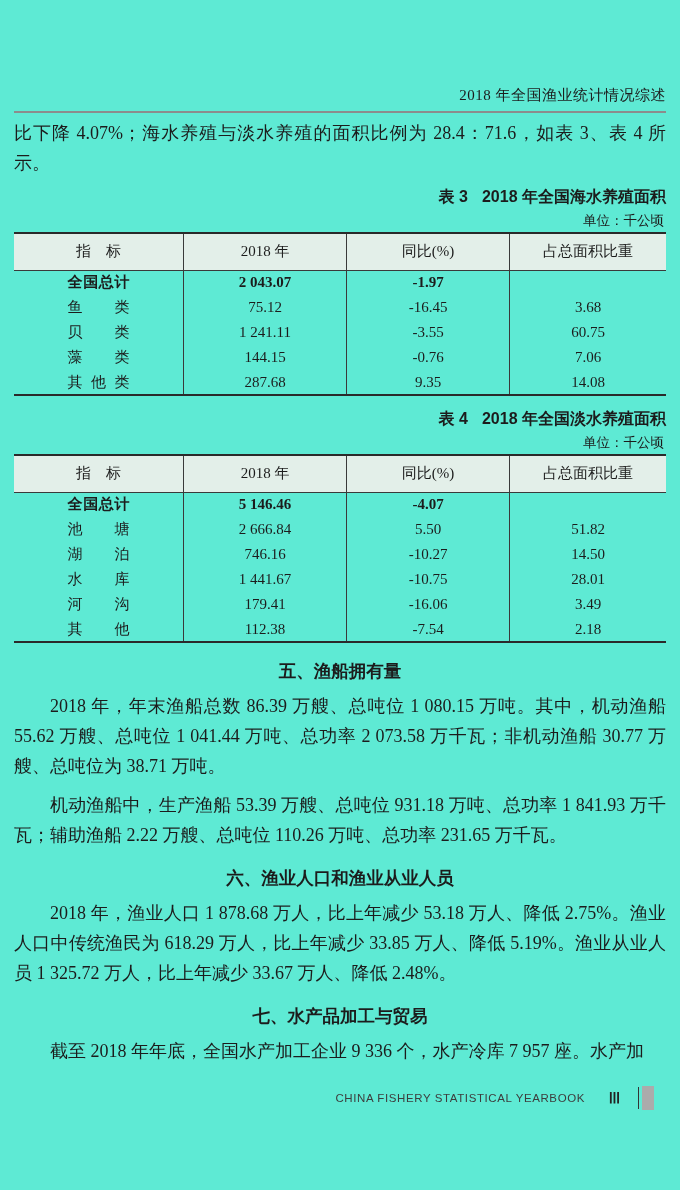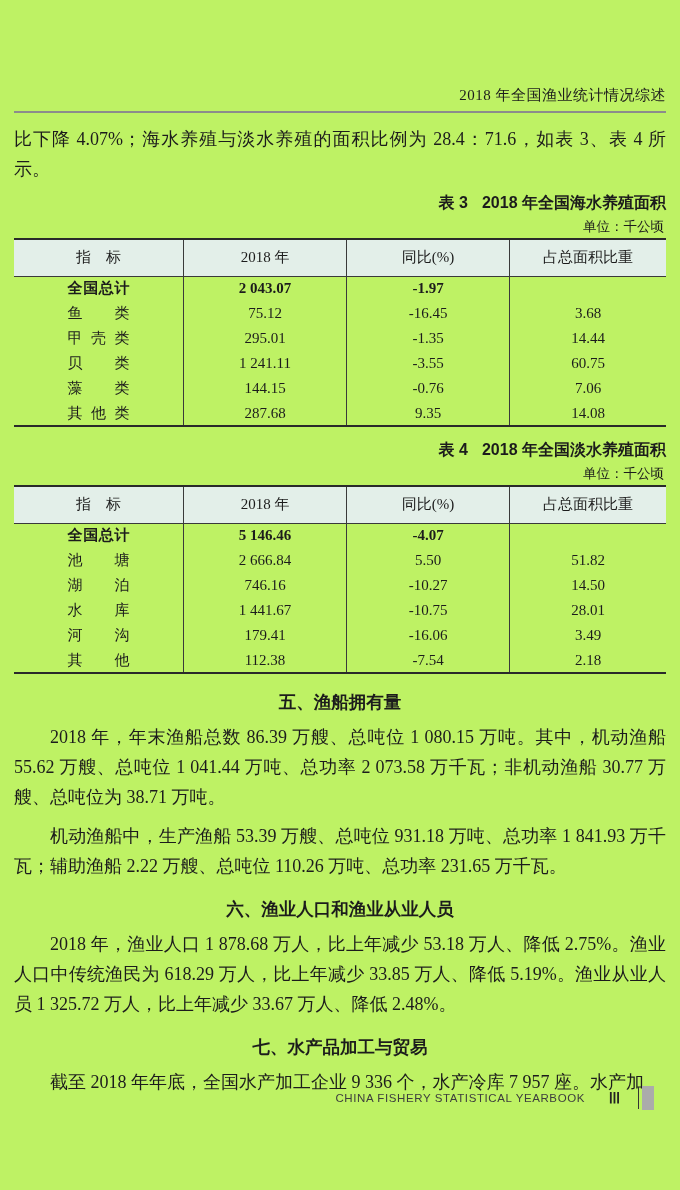--- a/index.html
+++ b/index.html
@@ -7,36 +7,36 @@
     --border-dark:#2a2a2a;
     --border-thin:#3a3a3a;
     --rule-gray:#8c8c8c;
     --footer-gray:#3d3d3d;
     --tab-mark-gray:#ababab;
     --ink:#1c1c1c;
   }
   html,body{margin:0;padding:0;background:#e9e9e9;}
   .page{
     width:680px;height:1190px;
-    background:#bef264;color:var(--ink);
+    background:#5eead4;color:var(--ink);
     font-family:"Liberation Serif","DejaVu Serif",serif;
     position:relative;box-sizing:border-box;
     padding:86px 14px 0 14px;
     margin:0 auto;overflow:hidden;
   }
   .running-header{
     text-align:right;font-size:15px;line-height:18px;letter-spacing:.5px;
   }
   .header-rule{
     border:none;border-top:2px solid var(--rule-gray);
     margin:7px 0 0 0;
   }
   .intro-para{
     font-size:18px;line-height:30px;text-align:justify;
-    margin:11px 0 0 0;
+    margin:5px 0 0 0;
   }
   .table-caption{
     text-align:right;font-weight:700;font-size:16px;line-height:20px;
     font-family:"Liberation Sans","DejaVu Sans",sans-serif;
     margin:9px 0 0 0;
   }
   .caption-gap{display:inline-block;width:14px;}
   .unit-note{
     text-align:right;font-size:13.5px;line-height:17px;margin:5px 2px 3px 0;
   }
@@ -129,26 +129,20 @@
         <td>-1.97</td>
         <td></td>
       </tr>
       <tr>
         <td><span class="row-label">鱼类</span></td>
         <td>75.12</td>
         <td>-16.45</td>
         <td>3.68</td>
       </tr>
       <tr>
-        <td><span class="row-label">甲壳类</span></td>
-        <td>295.01</td>
-        <td>-1.35</td>
-        <td>14.44</td>
-      </tr>
-      <tr>
         <td><span class="row-label">贝类</span></td>
         <td>1 241.11</td>
         <td>-3.55</td>
         <td>60.75</td>
       </tr>
       <tr>
         <td><span class="row-label">藻类</span></td>
         <td>144.15</td>
         <td>-0.76</td>
         <td>7.06</td>

